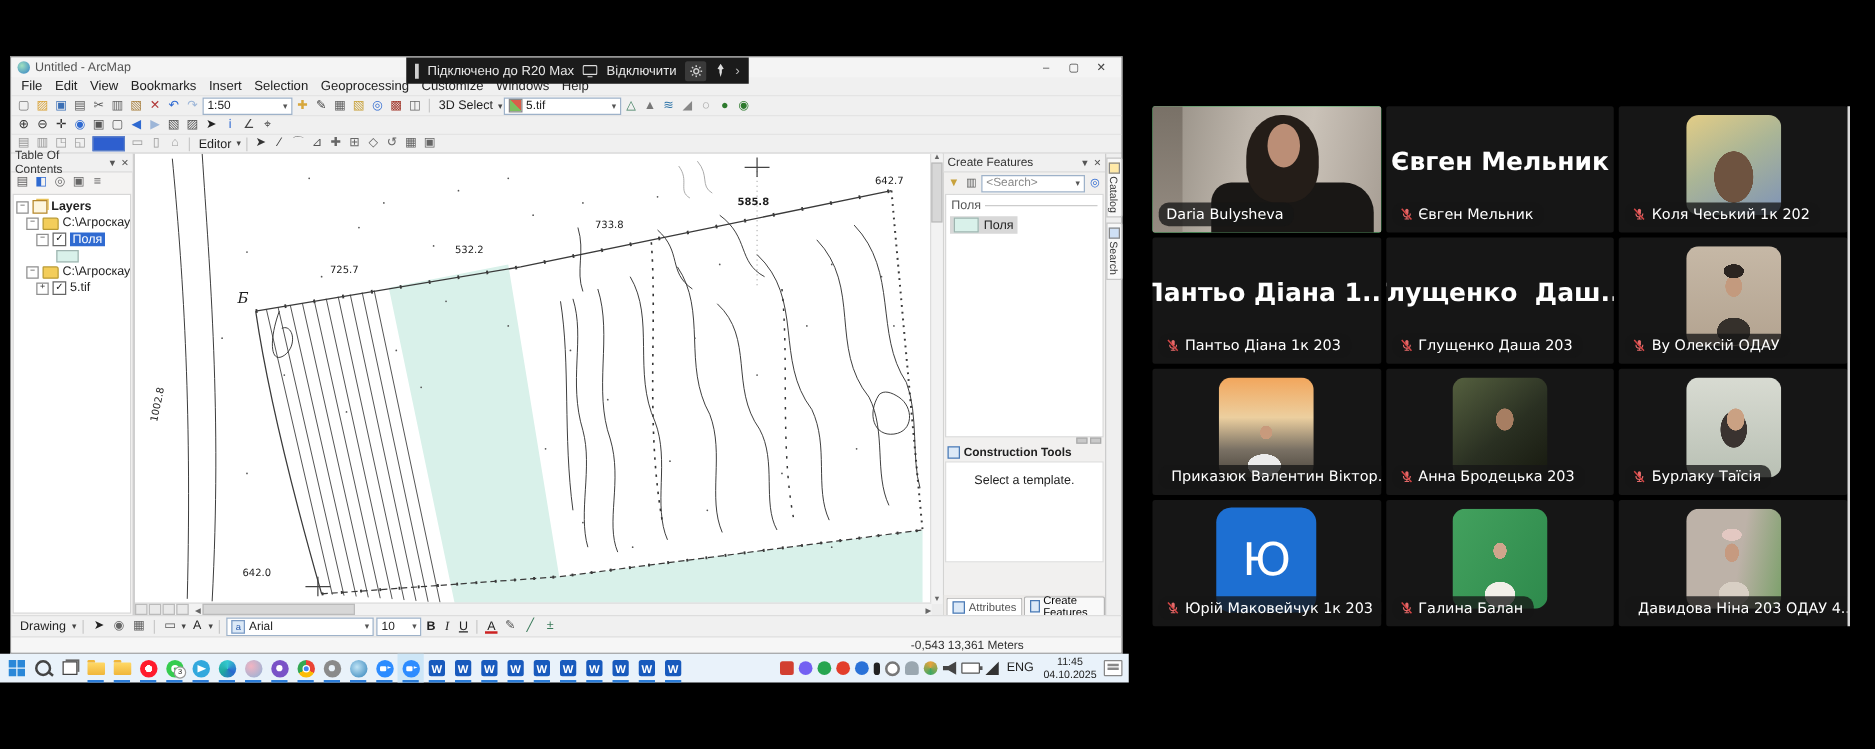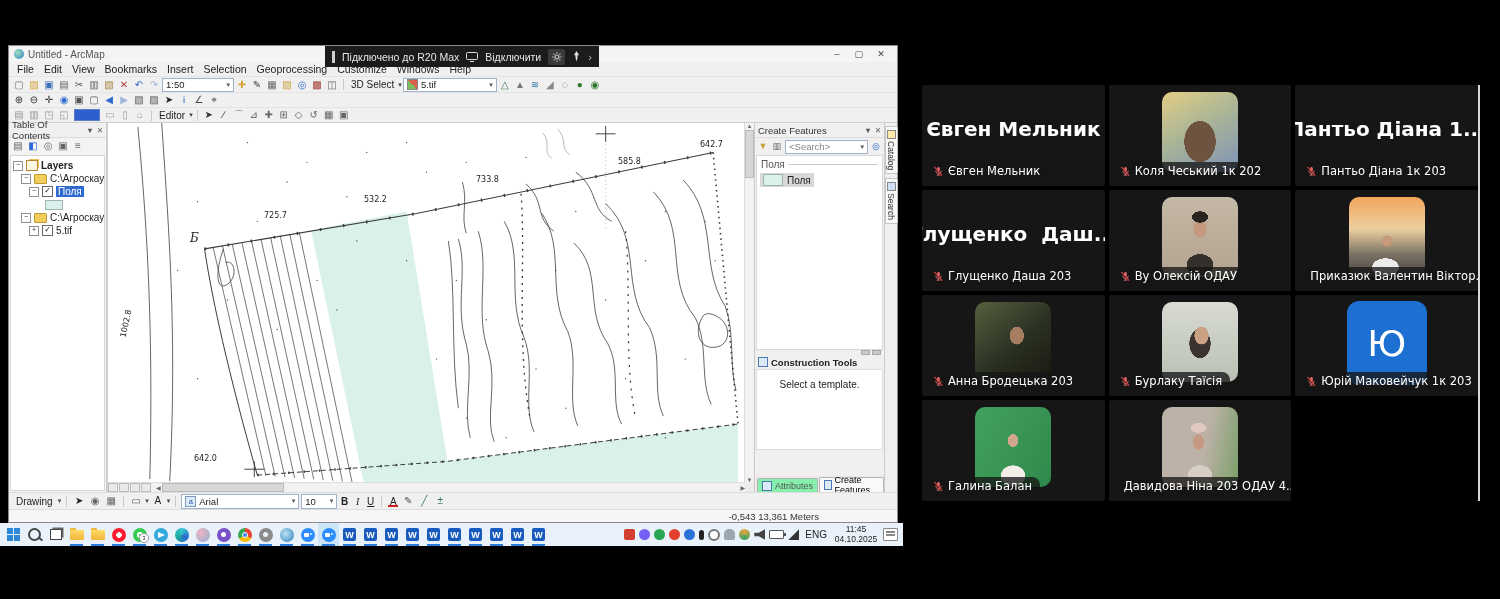--- a/index.html
+++ b/index.html
@@ -76,21 +76,21 @@
   .cf-group{display:flex;align-items:center;gap:3px;padding:3px 4px 1px 4px;color:#555;}
   .cf-group .line{flex:1;height:1px;background:#ccc;}
   .cf-item{display:flex;align-items:center;gap:4px;margin:2px 3px;padding:1px 3px;background:#d8d8d8;width:max-content;}
   .splitter{height:5px;display:flex;justify-content:flex-end;align-items:center;gap:2px;padding-right:3px;}
   .splitter i{width:7px;height:3px;background:#c9c9c9;border:1px solid #aaa;}
   .ct-header{height:14px;display:flex;gap:3px;align-items:center;font-weight:bold;font-size:9.5px;padding:0 3px;}
   .ct-body{height:70px;background:#fff;margin:0 1px;border:1px solid #ddd;text-align:center;padding-top:9px;color:#222;}
   .cf-fill{flex:0 0 26px;}
   .cf-tabs{height:16px;display:flex;align-items:flex-end;padding-left:2px;gap:1px;background:#eceae8;}
   .cf-tab{height:13px;border:1px solid #b5b5b5;border-bottom:none;padding:0 4px;font-size:9px;display:flex;
-          align-items:center;gap:3px;background:#86efac;color:#555;border-radius:2px 2px 0 0;}
+          align-items:center;gap:3px;background:#ffffff;color:#555;border-radius:2px 2px 0 0;}
   .cf-tab.active{background:#f9f9f9;color:#000;height:14px;}
   .tab-ico{width:8px;height:8px;border:1px solid #4a7ab5;background:#dce9f7;}
   #sidetabs{width:12px;background:#efefef;border-left:1px solid #ccc;display:flex;flex-direction:column;
             gap:4px;padding-top:3px;align-items:center;}
   .side-tab{display:flex;flex-direction:column;align-items:center;gap:2px;background:#f8f8f8;border:1px solid #c5c5c5;
             padding:3px 0;width:11px;border-radius:0 2px 2px 0;}
   .side-tab .vtext{writing-mode:vertical-rl;font-size:8.5px;color:#333;}
   .side-tab .sico{width:7px;height:7px;border:1px solid #888;background:#ffe9a8;}
   
   .drawingbar{height:16px;display:flex;align-items:center;gap:2px;padding-left:4px;background:#f0f0f0;
@@ -397,21 +397,21 @@
             <circle cx="400" cy="320" r="0.7"></circle>
               <circle cx="560" cy="320" r="0.7"></circle>
               <circle cx="300" cy="20" r="0.7"></circle>
           </g>
         </svg>
         <div id="maplabels">
             <span class="map-label big" style="left: 82px; top: 108px;">Б</span>
             <span class="map-label" style="left: 156px; top: 88px;">725.7</span>
             <span class="map-label" style="left: 256px; top: 72px;">532.2</span>
             <span class="map-label" style="left: 368px; top: 52px;">733.8</span>
-            <span class="map-label" style="left: 510px; top: 34px;">585.8</span>
+            <span class="map-label" style="left: 482px; top: 34px; font-weight: bold;">585.8</span>
             <span class="map-label" style="left: 592px; top: 17px;">642.7</span>
             <span class="map-label" style="left: 4px; top: 196px; transform: rotate(-78deg);">1002.8</span>
             <span class="map-label" style="left: 86px; top: 331px;">642.0</span>
           </div>
         <div class="vscroll">
             <span>▲</span>
             <span class="vthumb"></span>
             <span style="margin-top:auto">▼</span>
           </div>
         <div class="hscroll">
@@ -625,20 +625,30 @@
         <span class="tray-ico t-net"></span>
         <span class="lang">ENG</span>
       <span class="clock">
         <span>11:45</span><br><span>04.10.2025</span>
       </span>
       <span class="notif"></span>
     </span>
   </div>
 
   <div id="gallery">
+      <div class="tile active">
+        <div class="scene">
+          <div class="d-body"></div>
+          <div class="d-hair"></div>
+          <div class="d-face"></div>
+        </div>
+        <div class="name-tag">
+          <span>Daria Bulysheva</span>
+        </div>
+      </div>
       <div class="tile">
         <div class="big-name">Євген Мельник</div>
         <div class="name-tag">
           <svg class="mic" width="11" height="11" viewBox="0 0 12 12">
             <rect x="4.6" y="1" width="2.8" height="5.2" rx="1.4" fill="#e46a6a"></rect>
             <path d="M3 5.2a3 3 0 0 0 6 0" fill="none" stroke="#e46a6a" stroke-width="1"></path>
             <line x1="6" y1="8.2" x2="6" y2="10" stroke="#e46a6a" stroke-width="1"></line>
             <line x1="4" y1="10" x2="8" y2="10" stroke="#e46a6a" stroke-width="1"></line>
             <line x1="1.5" y1="1" x2="10" y2="10.5" stroke="#d64545" stroke-width="1.3"></line>
           </svg>

